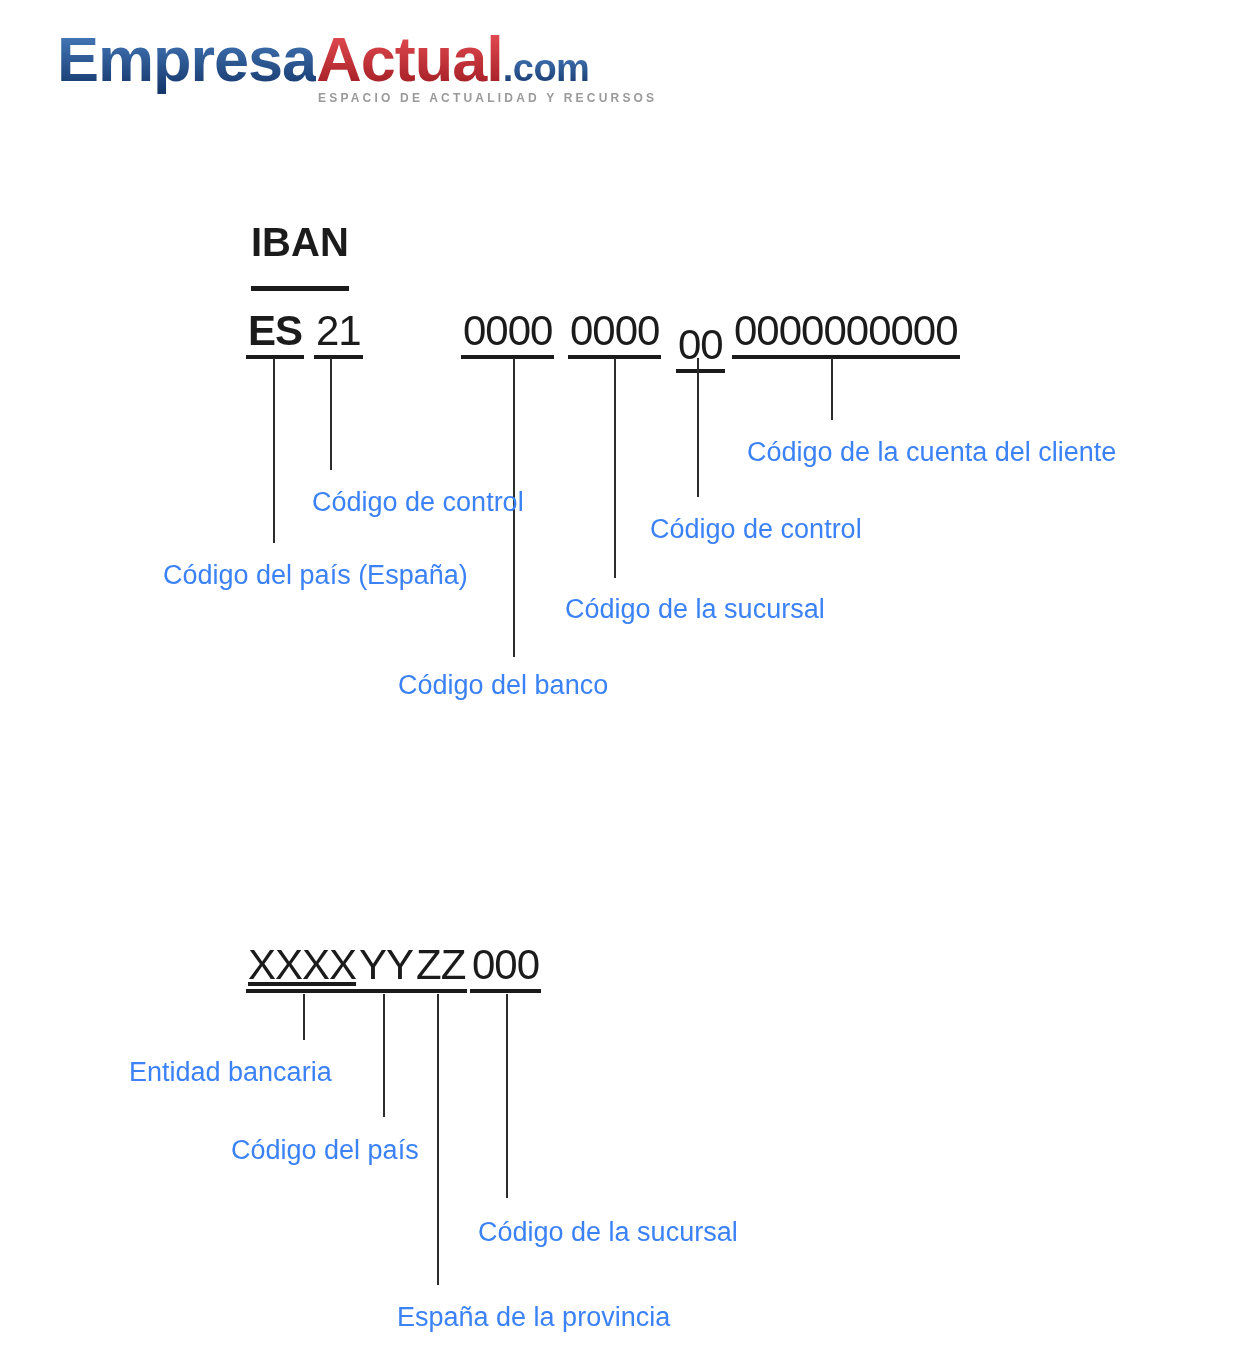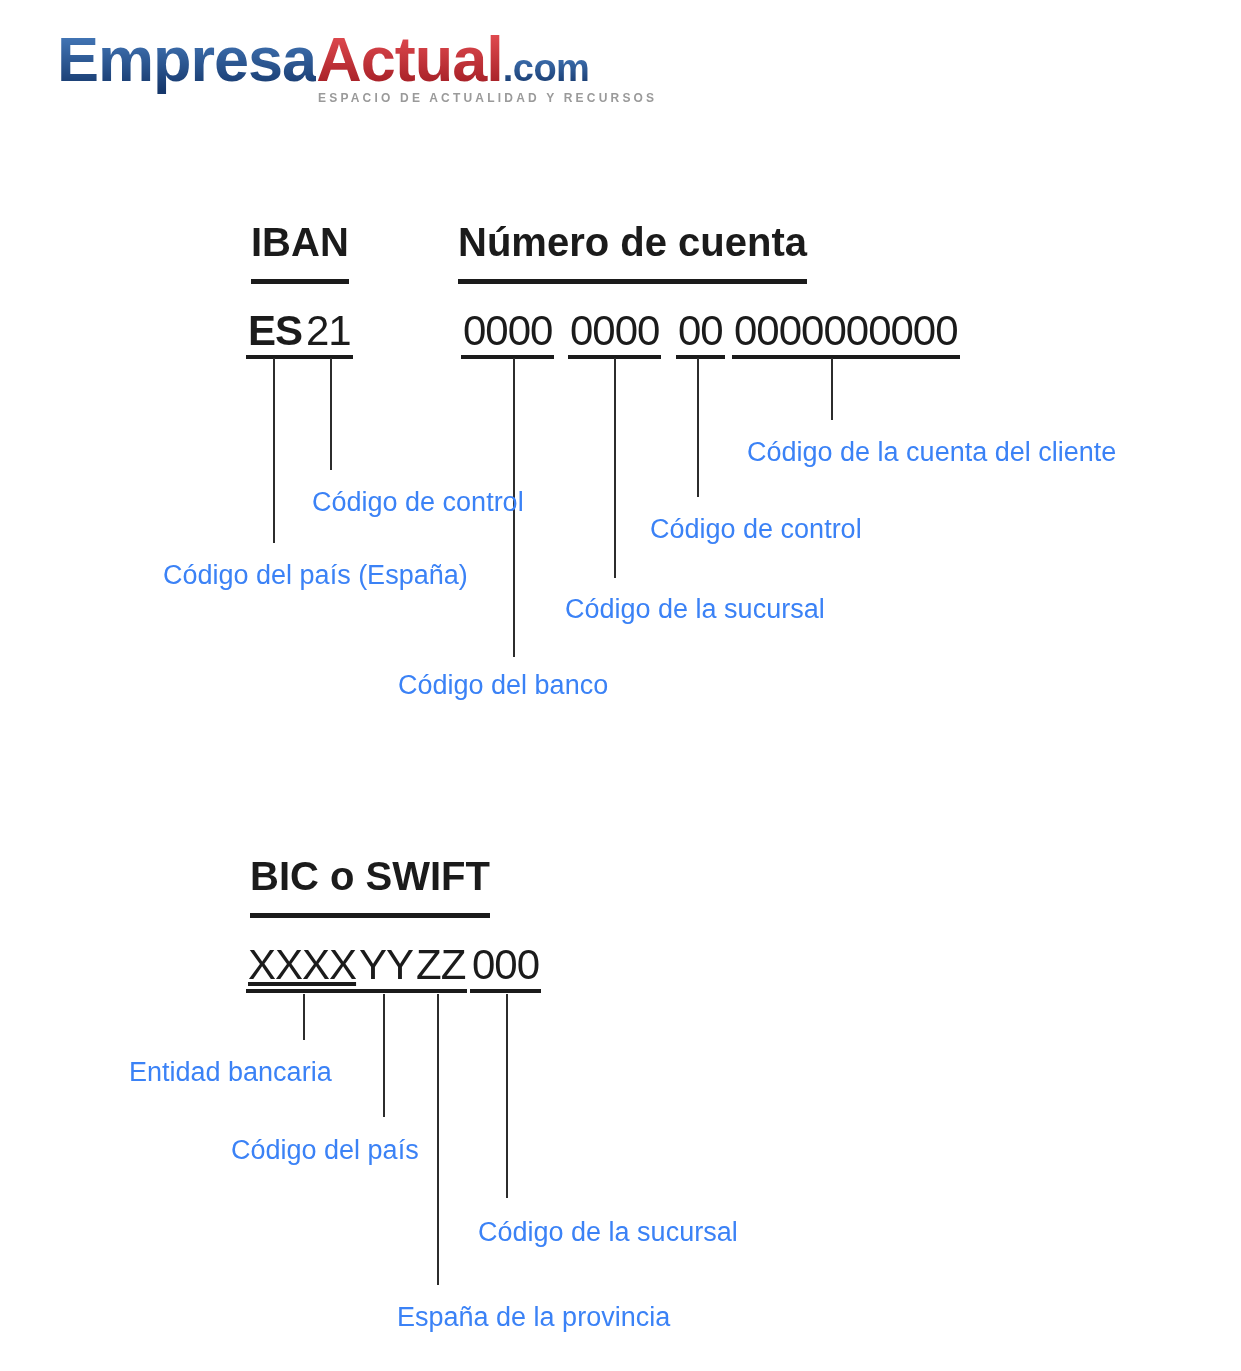--- a/index.html
+++ b/index.html
@@ -58,21 +58,21 @@
     color: #9a9a9a;
     white-space: nowrap;
   }
 
   
   .heading {
     position: absolute;
     font-size: 40px;
     font-weight: bold;
     line-height: 1;
-    padding-bottom: 17px;
+    padding-bottom: 24px;
     border-bottom: 5px solid #1b1b1b;
     white-space: nowrap;
   }
   .code-seg {
     position: absolute;
     font-size: 42px;
     font-weight: 400;
     line-height: 1;
     letter-spacing: -1px;
     padding: 0 2px 3px 2px;
@@ -96,44 +96,42 @@
 <body>
 
 <div class="canvas">
 
   <div class="logo">
     <span class="brand-blue">Empresa</span><span class="brand-red">Actual</span><span class="brand-com">.com</span>
   </div>
   <div class="tagline">ESPACIO DE ACTUALIDAD Y RECURSOS</div>
 
   <div class="heading" style="left:251px; top:222px;">IBAN</div>
-  <div class="heading" style="left:458px; top:222px;">Número de cuenta</div>
 
   <div class="code-seg" style="left:246px; top:310px;font-weight:bold;">ES</div>
-  <div class="code-seg" style="left:304px; top:310px;">21</div>
+  <div class="code-seg" style="left:314px; top:310px;">21</div>
   <div class="code-seg" style="left:461px; top:310px;">0000</div>
   <div class="code-seg" style="left:568px; top:310px;">0000</div>
-  <div class="code-seg" style="left:676px; top:310px;">00</div>
+  <div class="code-seg" style="left:676px; top:324px;">00</div>
   <div class="code-seg" style="left:732px; top:310px;">0000000000</div>
 
   <div class="vline" style="left:273px; top:358px; height:185px;"></div>
   <div class="vline" style="left:330px; top:358px; height:112px;"></div>
   <div class="vline" style="left:513px; top:358px; height:299px;"></div>
   <div class="vline" style="left:614px; top:358px; height:220px;"></div>
   <div class="vline" style="left:697px; top:358px; height:139px;"></div>
   <div class="vline" style="left:831px; top:358px; height:62px;"></div>
 
   <div class="lbl" style="left:312px; top:487px;">Código de control</div>
   <div class="lbl" style="left:163px; top:560px;">Código del país (España)</div>
   <div class="lbl" style="left:650px; top:514px;">Código de control</div>
   <div class="lbl" style="left:565px; top:594px;">Código de la sucursal</div>
   <div class="lbl" style="left:398px; top:670px;">Código del banco</div>
   <div class="lbl" style="left:747px; top:437px;">Código de la cuenta del cliente</div>
 
-  <div class="heading" style="left:250px; top:856px;">BIC o SWIFT</div>
 
   <div class="code-seg" style="left:246px; top:944px;text-decoration:underline;">XXXX</div>
   <div class="code-seg" style="left:357px; top:944px;">YY</div>
   <div class="code-seg" style="left:414px; top:944px;">ZZ</div>
   <div class="code-seg" style="left:470px; top:944px;">000</div>
 
   <div class="vline" style="left:303px; top:994px; height:46px;"></div>
   <div class="vline" style="left:383px; top:994px; height:123px;"></div>
   <div class="vline" style="left:437px; top:994px; height:291px;"></div>
   <div class="vline" style="left:506px; top:994px; height:204px;"></div>

